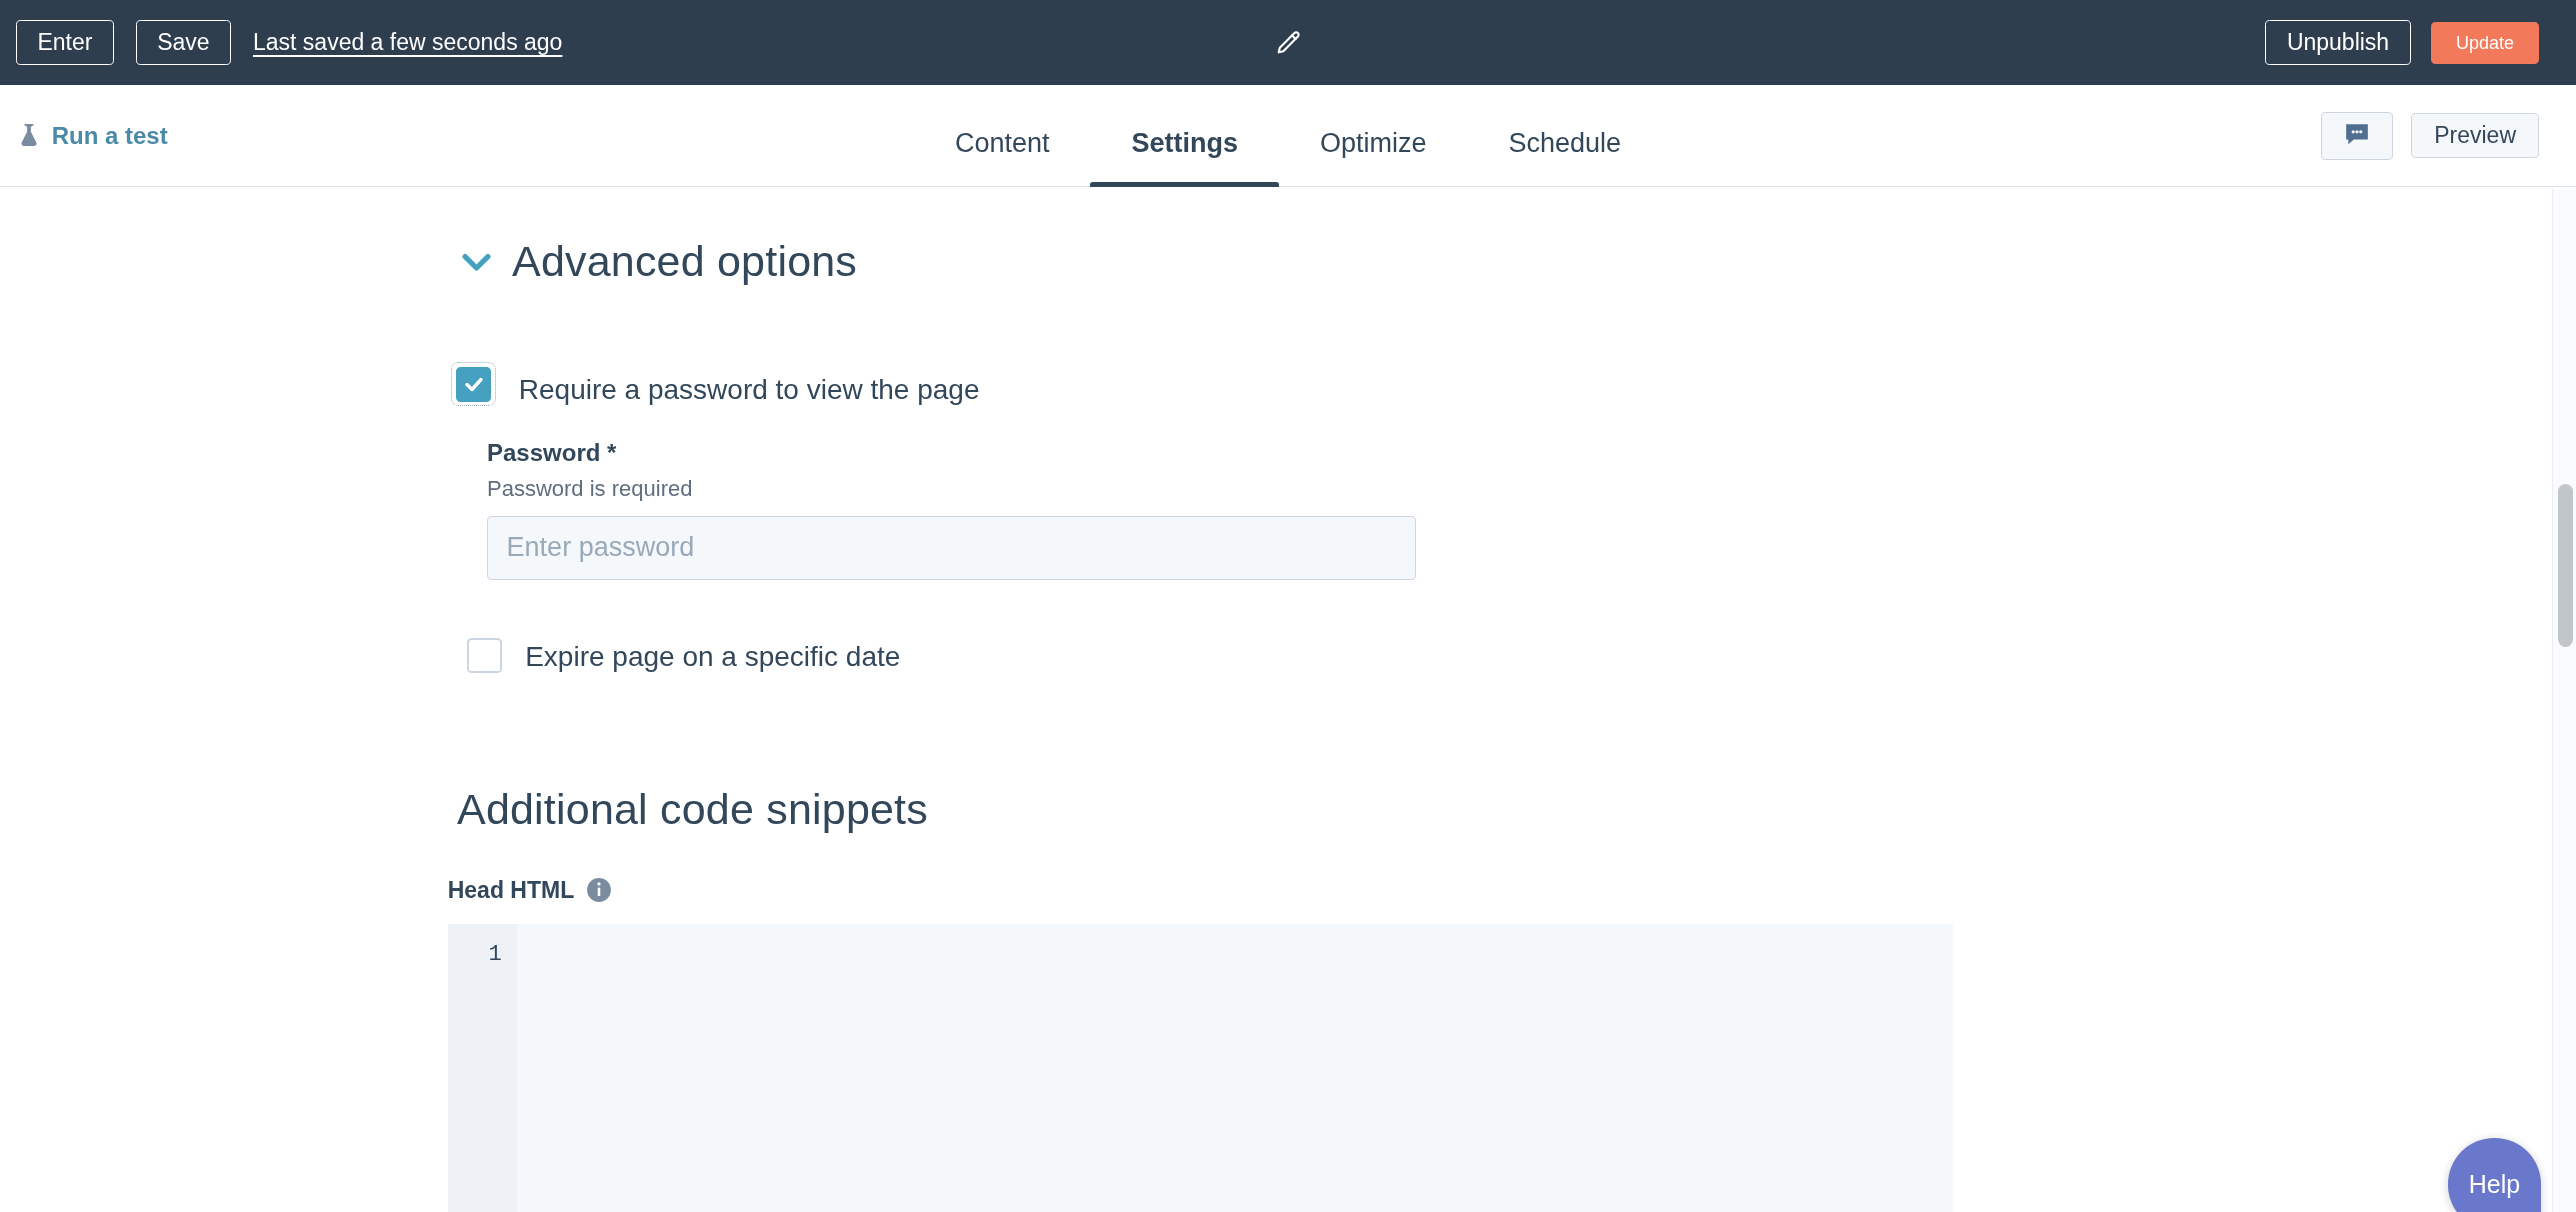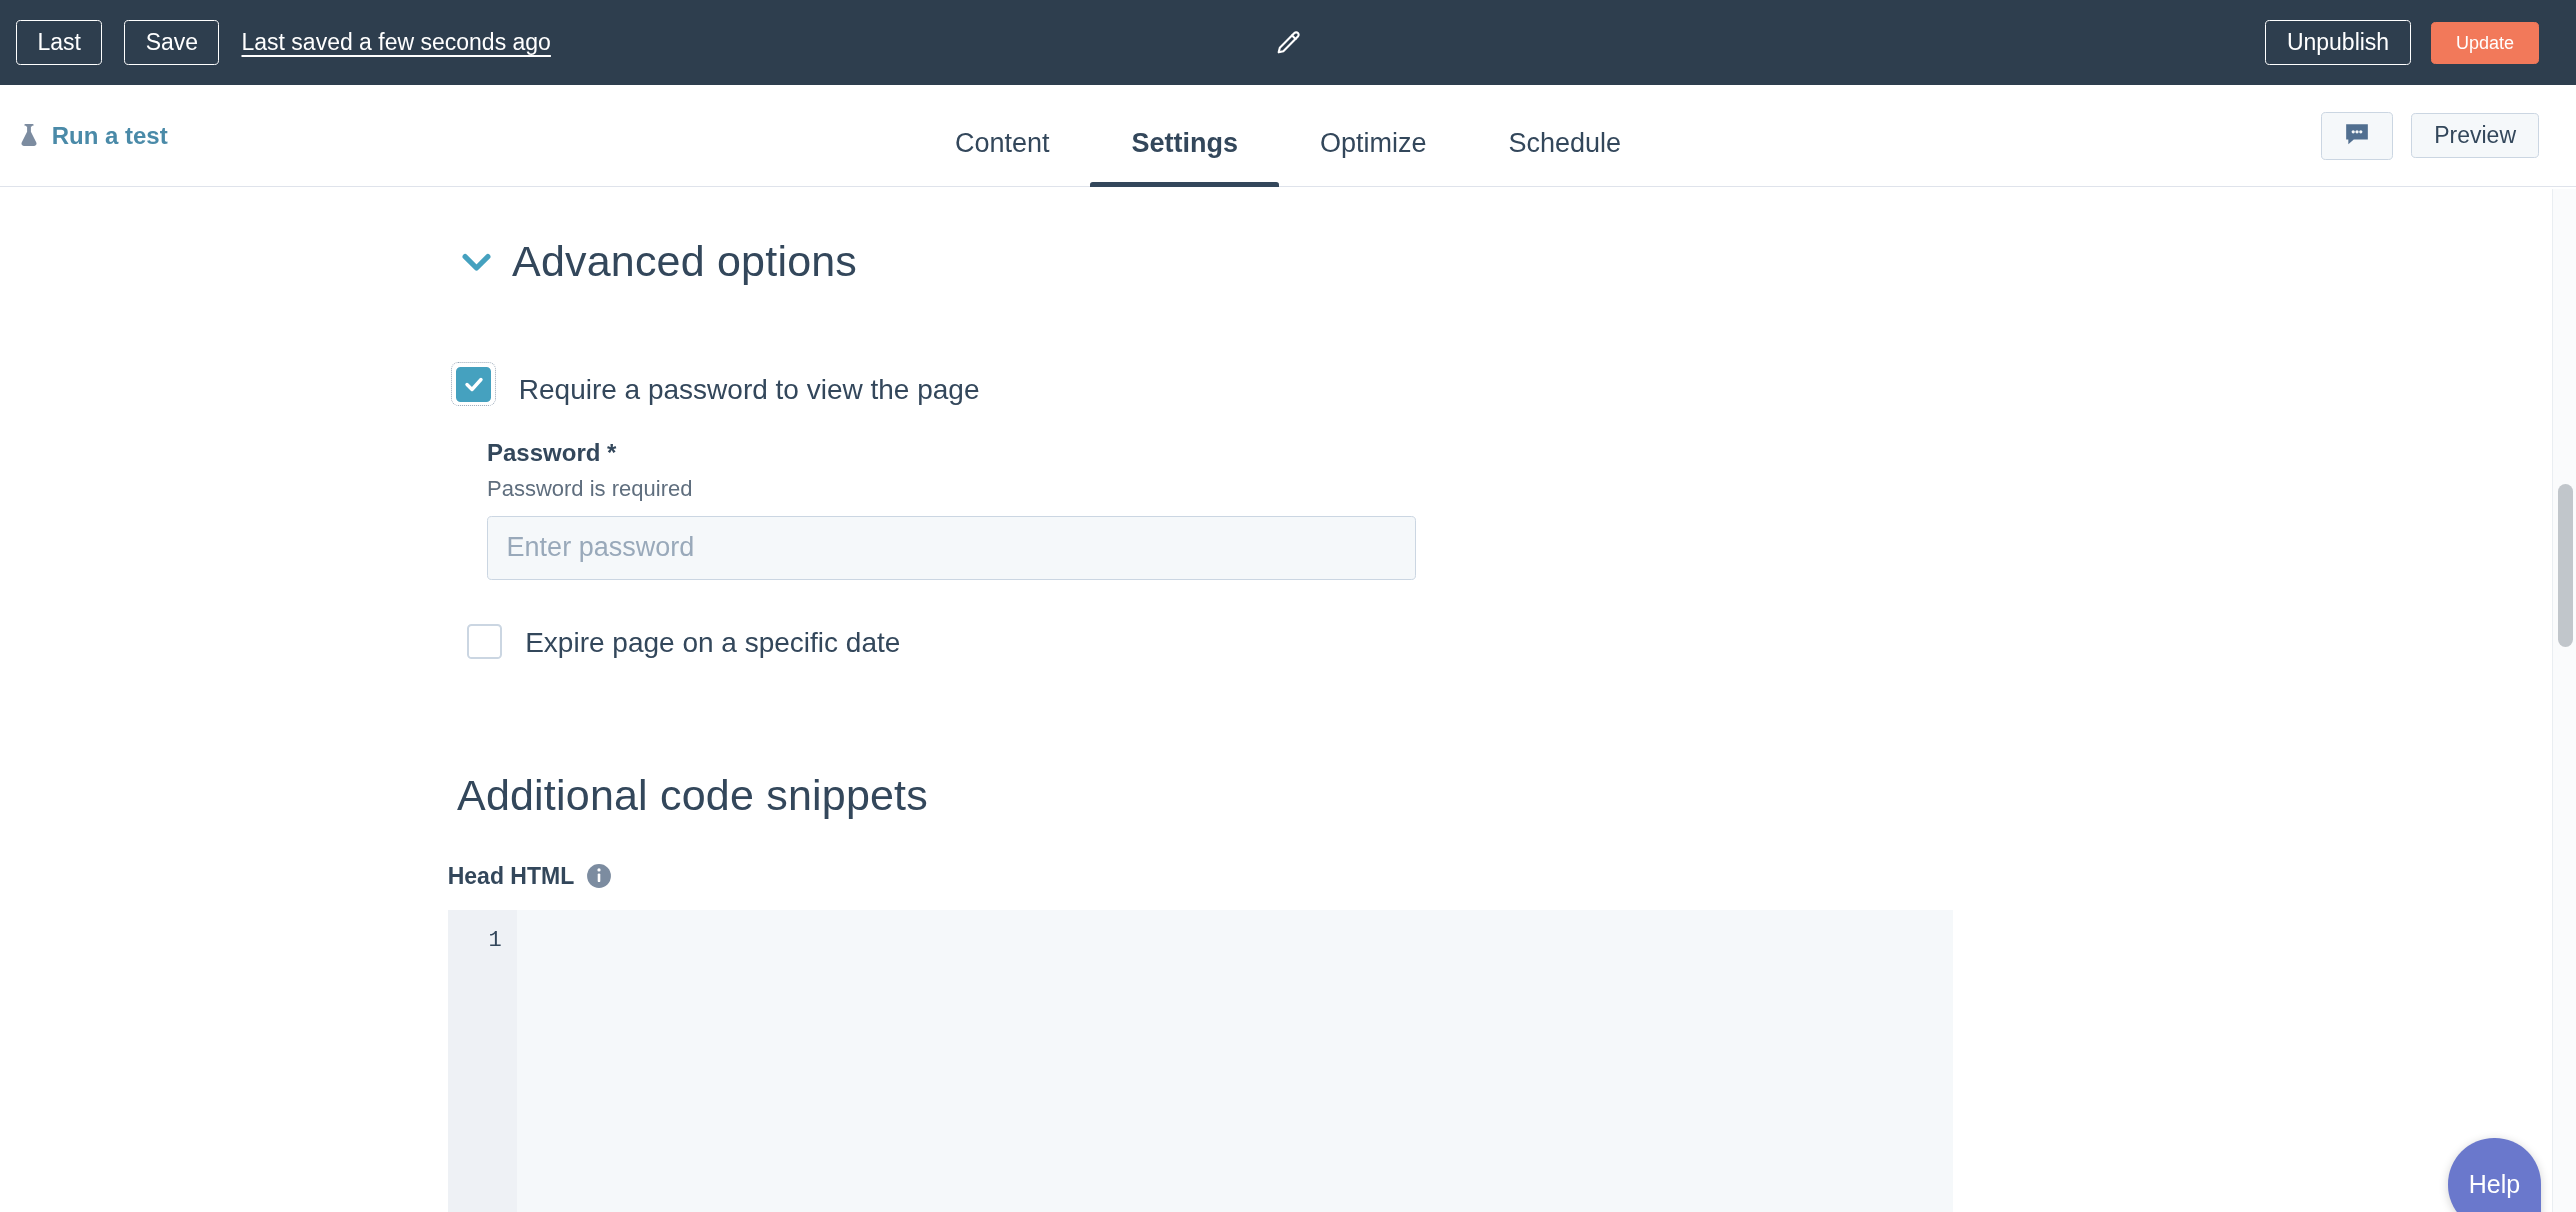--- a/index.html
+++ b/index.html
@@ -209,21 +209,21 @@
   }
 
   .check-row {
     display: flex;
     align-items: flex-end;
     gap: 23px;
     margin-top: 76px;
     width: max-content;
     cursor: pointer;
   }
-  .check-row.second { margin-top: 44px; margin-left: 10.2px; }
+  .check-row.second { margin-top: 58px; margin-left: 10.2px; }
   .cbox {
     width: 35px; height: 35px;
     border-radius: 4.6px;
     border: 2.3px solid #cbd6e2;
     background: #ffffff;
     flex: 0 0 auto;
     display: inline-flex;
     align-items: center;
     justify-content: center;
   }
@@ -357,21 +357,21 @@
     font-family: "Liberation Sans", sans-serif;
     cursor: pointer;
     box-shadow: 0 1.9px 9.3px rgba(0,0,0,0.18);
   }
 </style>
 </head>
 <body>
 
 <div class="topbar">
   <div class="topbar-left">
-    <button class="ghost-btn">Last</button>
+    <button class="ghost-btn">Enter</button>
     <button class="ghost-btn">Save</button>
     <span class="saved-link">Last saved a few seconds ago</span>
   </div>
 
   <div class="topbar-center">
     <span class="pencil-icon">
       <svg viewBox="0 0 24 24" width="28" height="28" fill="none" stroke="#ffffff" stroke-width="1.8" stroke-linecap="round" stroke-linejoin="round">
         <path d="M17.5 3.5a2.1 2.1 0 0 1 3 3L8 19l-4 1 1-4z"></path>
         <path d="M15.5 5.5l3 3"></path>
       </svg>

